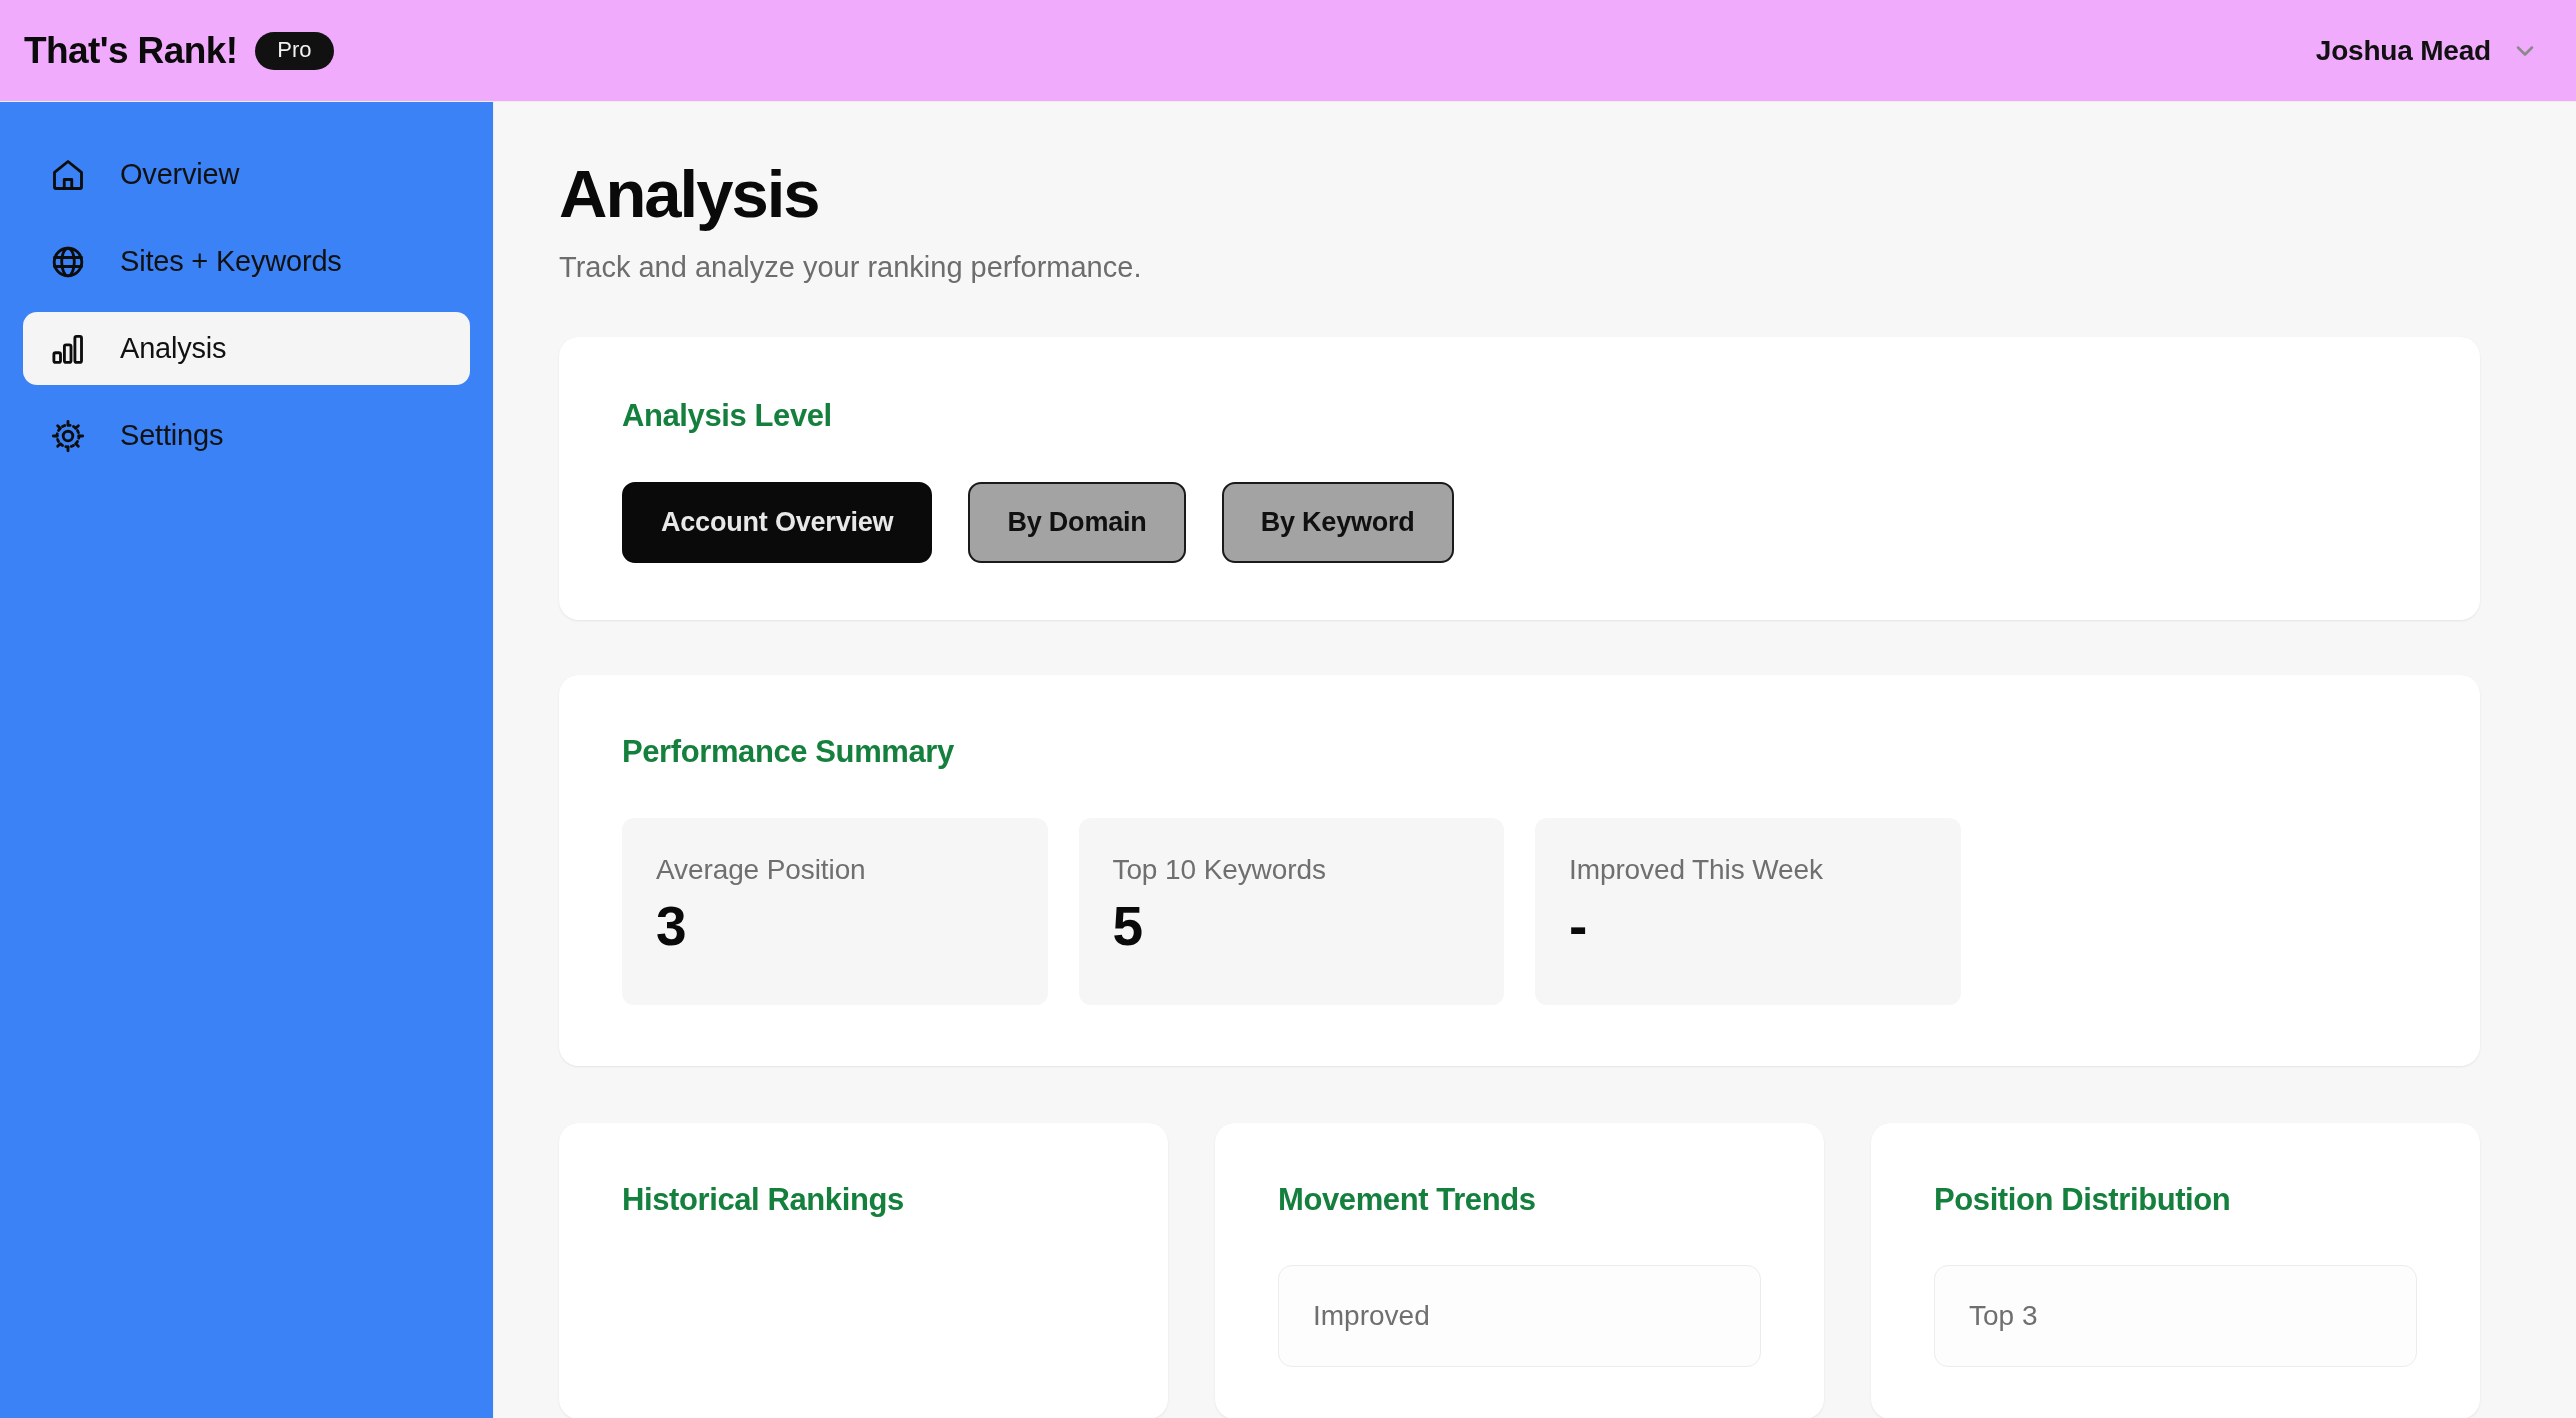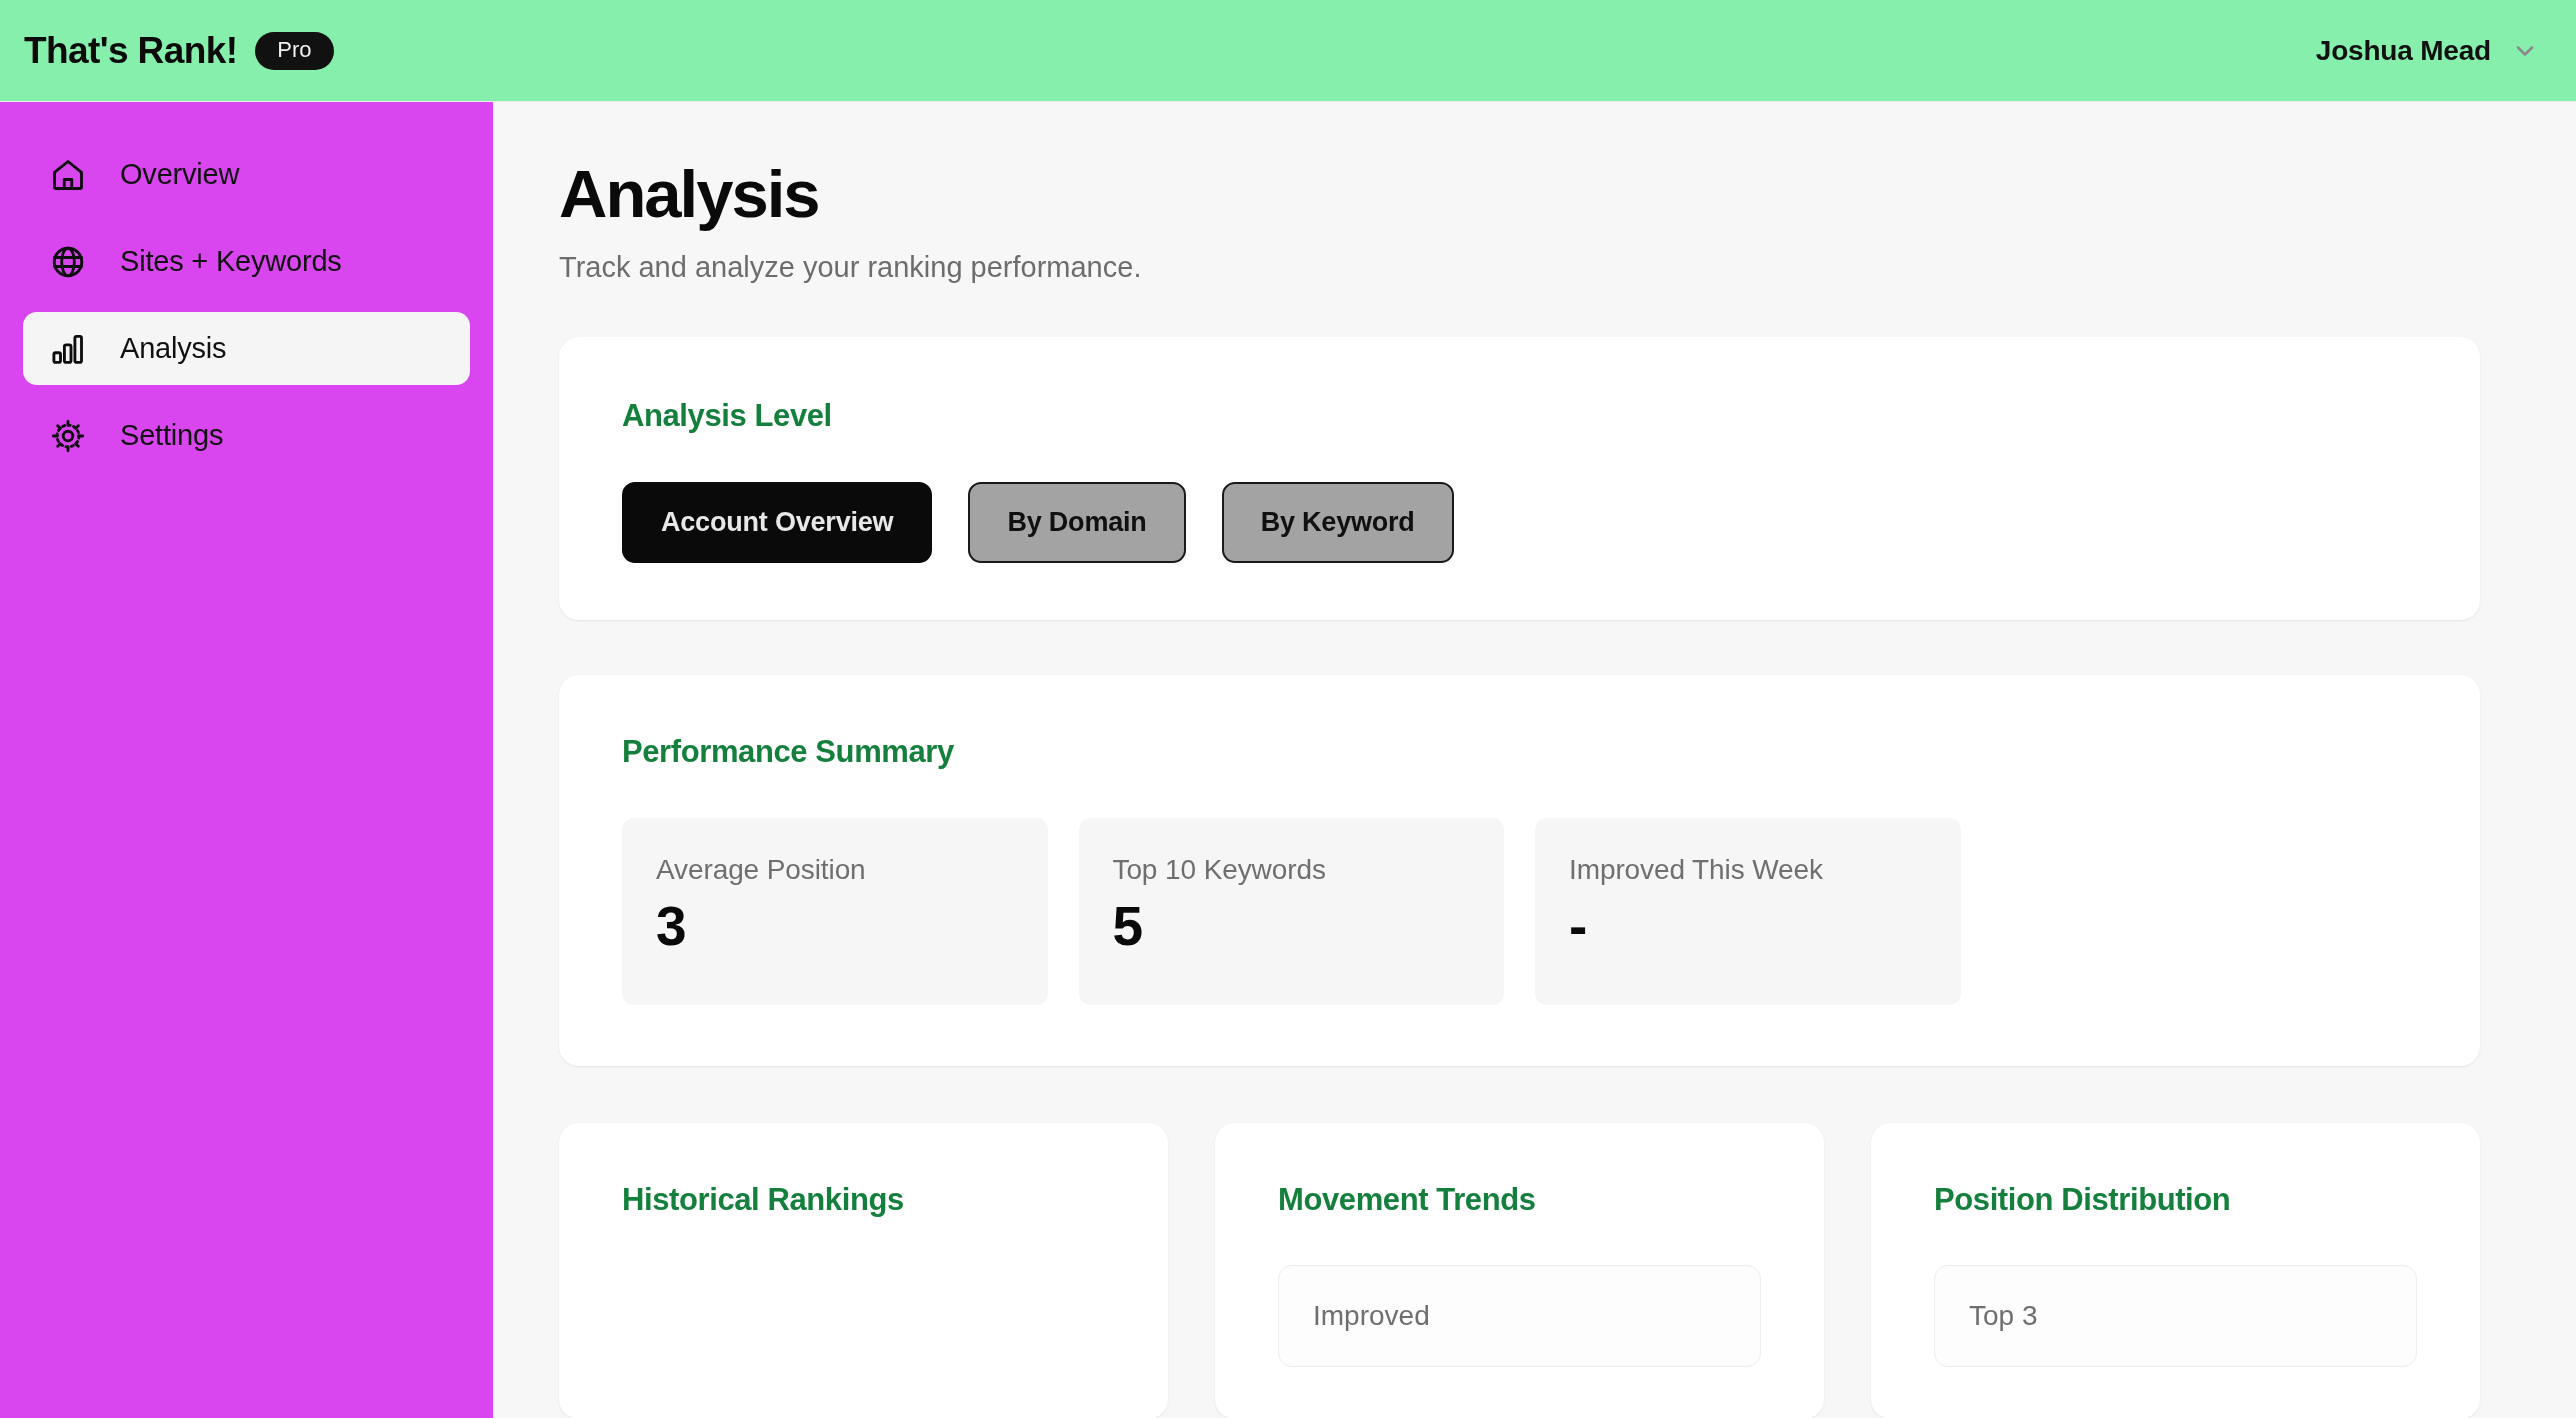--- a/index.html
+++ b/index.html
@@ -12,21 +12,21 @@
     font-family: "Liberation Sans", sans-serif;
     -webkit-font-smoothing: antialiased;
   }
 
   
   .topbar {
     position: absolute;
     top: 0; left: 0;
     width: 2576px;
     height: 102px;
-    background: #86efac;
+    background: #f0abfc;
     border-bottom: 1px solid #ededed;
     display: flex;
     align-items: center;
     justify-content: space-between;
     padding: 0 37px 0 24px;
   }
   .brand {
     display: flex;
     align-items: center;
     gap: 18px;
@@ -63,21 +63,21 @@
     color: #8a8a8a;
     display: block;
   }
 
   
   .sidebar {
     position: absolute;
     top: 102px; left: 0;
     width: 494px;
     height: 1317px;
-    background: #d946ef;
+    background: #3b82f6;
     border-right: 1px solid #ededed;
     padding: 36px 23px 0 23px;
   }
   .nav-item {
     display: flex;
     align-items: center;
     gap: 34px;
     height: 73px;
     padding: 0 27px;
     border-radius: 14px;

